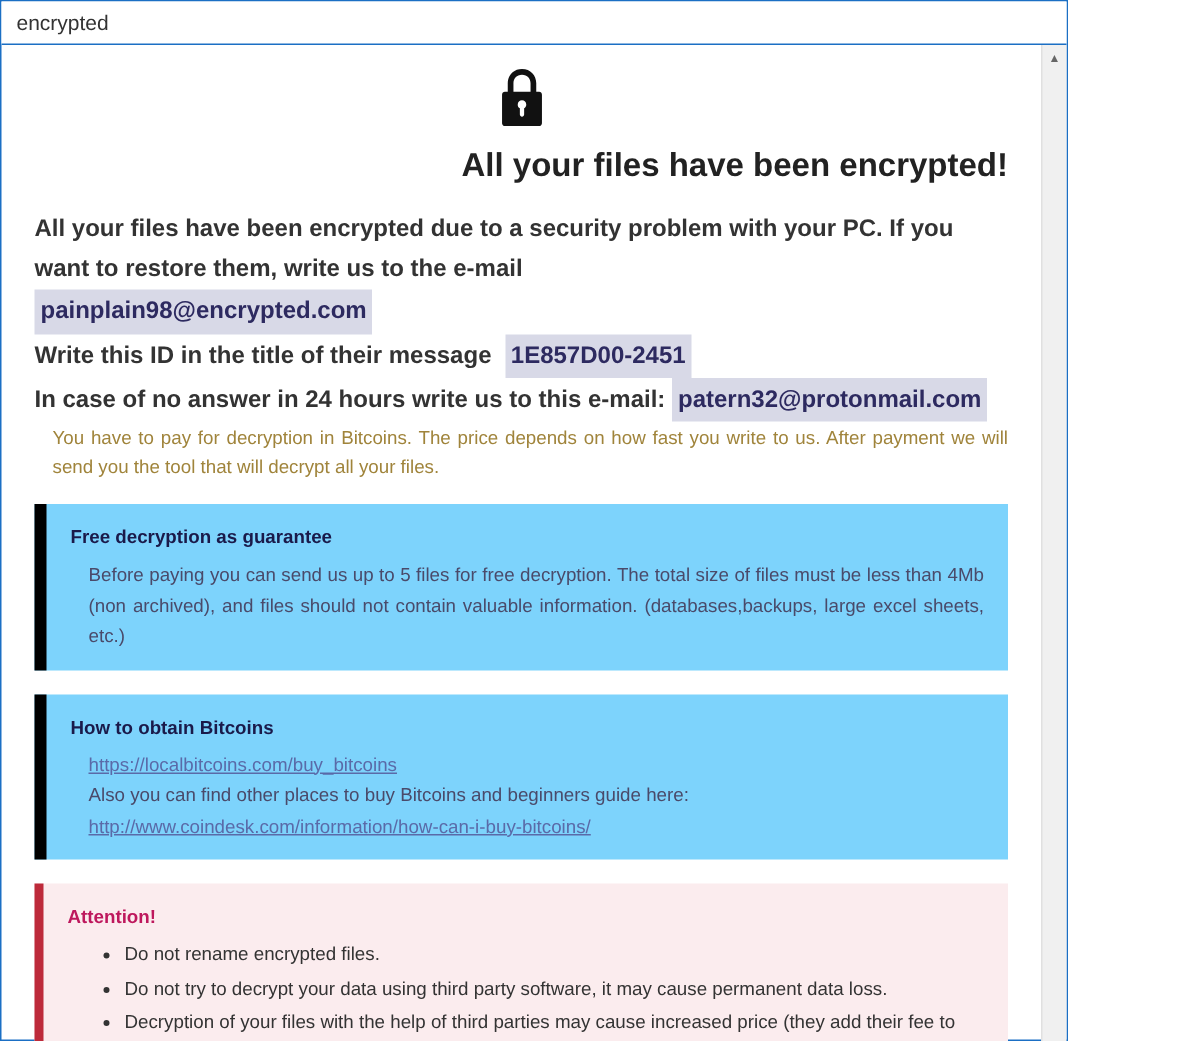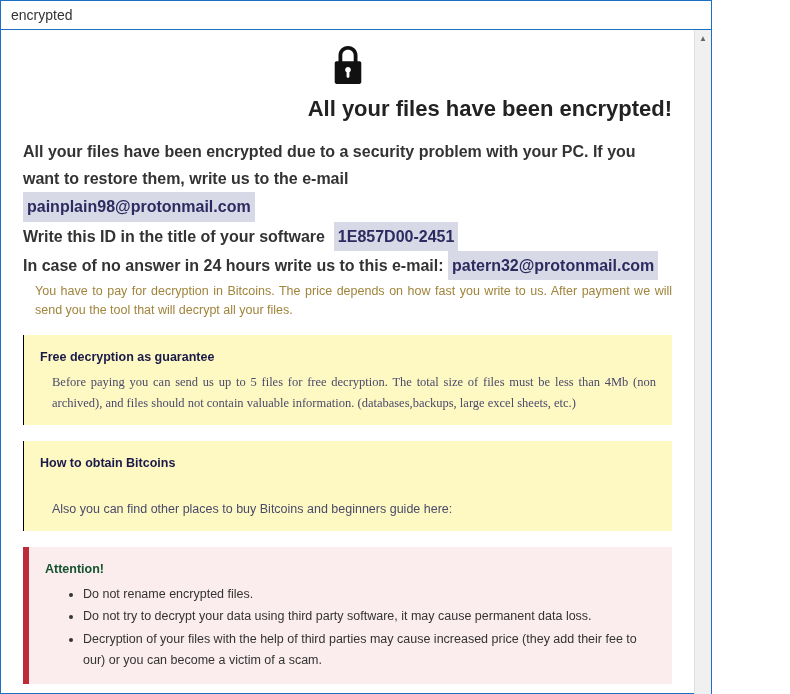--- a/index.html
+++ b/index.html
@@ -88,41 +88,41 @@
       padding: 12px 16px 12px 28px;
       font-size: 12.5px;
       line-height: 1.65;
     }
     .box .box-title {
       font-weight: bold;
       margin-left: -12px;
       margin-bottom: 4px;
     }
     .box.blue {
-      background: #fef9c3;
-      border-left: 1px solid #000000;
+      background: #7dd3fc;
+      border-left: 8px solid #000000;
       color: #4a4a6a;
     }
     .box.blue .box-title { color: #1a1a4a; }
     .box.red {
       background: #fbecee;
       border-left: 6px solid #bd2a3a;
       color: #333;
     }
-    .box.red .box-title { color: #14532d; }
+    .box.red .box-title { color: #be185d; }
     .box a {
       color: #5a6aa8;
       text-decoration: underline;
     }
     .box ul {
       list-style: disc;
       padding-left: 26px;
     }
     .box ul li { margin-bottom: 2px; }
-    .just { text-align: justify; font-family: Liberation Serif, serif; }
+    .just { text-align: justify; }
   </style>
 </head>
 <body>
 
 <div class="window">
   <div class="titlebar">
     <span>encrypted</span>
   </div>
   <div class="content-wrap">
     <div class="content">
@@ -132,37 +132,38 @@
           <svg viewBox="0 0 40 44">
             <path fill="#111" d="M20 2c-6 0-10 4.5-10 10v6h-2c-1.1 0-2 .9-2 2v20c0 1.1.9 2 2 2h24c1.1 0 2-.9 2-2V20c0-1.1-.9-2-2-2h-2v-6c0-5.5-4-10-10-10zm0 4c3.8 0 6 2.7 6 6v6H14v-6c0-3.3 2.2-6 6-6zm0 18c1.7 0 3 1.3 3 3 0 1.1-.6 2-1.5 2.6V34c0 .8-.7 1.5-1.5 1.5s-1.5-.7-1.5-1.5v-4.4c-.9-.5-1.5-1.5-1.5-2.6 0-1.7 1.3-3 3-3z"></path>
           </svg>
         </span>
       </div>
 
       <h1>All your files have been encrypted!</h1>
 
       <div class="intro">
         <span class="bold">All your files have been encrypted due to a security problem with your PC. If you want to restore them, write us to the e-mail</span><br>
-        <span class="hl">painplain98@protonmail.com</span><br>
-        <span class="bold">Write this ID in the title of your software</span>
+        <span class="hl">painplain98@encrypted.com</span><br>
+        <span class="bold">Write this ID in the title of their message</span>
         &nbsp;<span class="hl">1E857D00-2451</span><br>
         <span class="bold">In case of no answer in 24 hours write us to this e-mail:</span>
         <span class="hl">patern32@protonmail.com</span>
       </div>
       <div class="pay-note">You have to pay for decryption in Bitcoins. The price depends on how fast you write to us. After payment we will send you the tool that will decrypt all your files.</div>
 
       <div class="box blue">
         <div class="box-title">Free decryption as guarantee</div>
         <div class="just">Before paying you can send us up to 5 files for free decryption. The total size of files must be less than 4Mb (non archived), and files should not contain valuable information. (databases,backups, large excel sheets, etc.)</div>
       </div>
 
       <div class="box blue">
         <div class="box-title">How to obtain Bitcoins</div>
-        <br>
+        <a href="#">https://localbitcoins.com/buy_bitcoins</a><br>
         <span>Also you can find other places to buy Bitcoins and beginners guide here:</span><br>
+        <a href="#">http://www.coindesk.com/information/how-can-i-buy-bitcoins/</a>
       </div>
 
       <div class="box red">
         <div class="box-title">Attention!</div>
         <ul>
           <li>Do not rename encrypted files.</li>
           <li>Do not try to decrypt your data using third party software, it may cause permanent data loss.</li>
           <li>Decryption of your files with the help of third parties may cause increased price (they add their fee to our) or you can become a victim of a scam.</li>
         </ul>
       </div>

